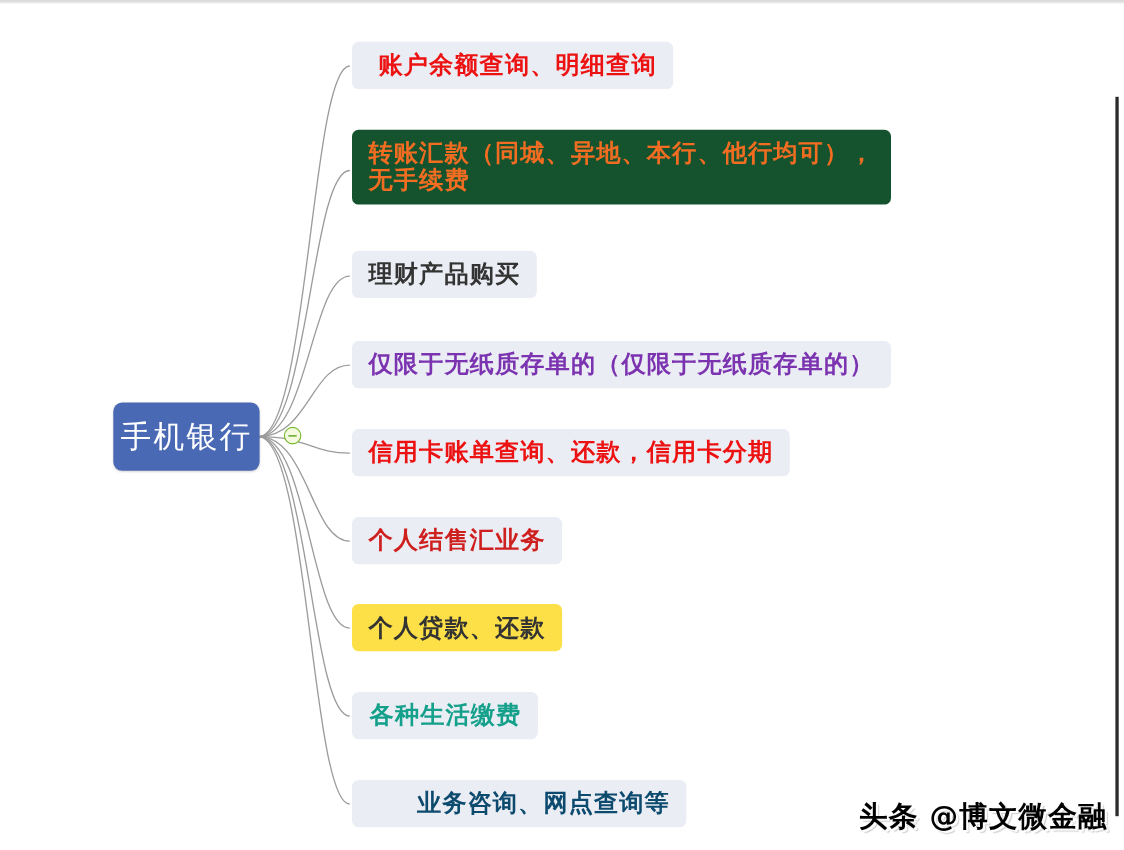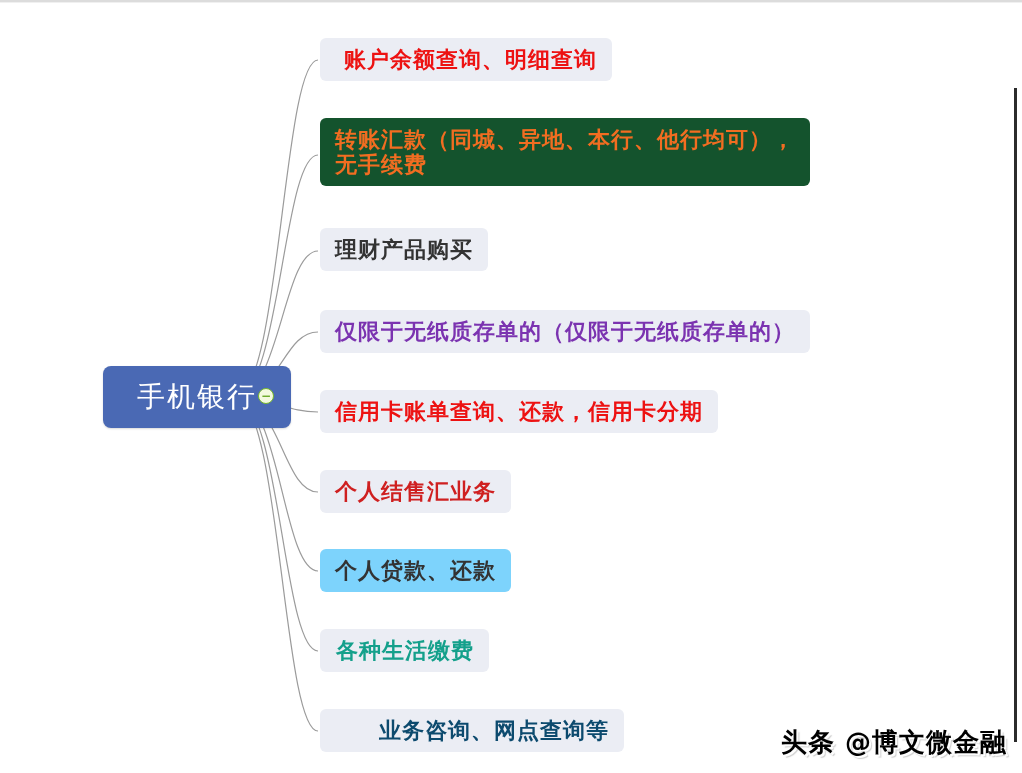--- a/index.html
+++ b/index.html
@@ -8,21 +8,21 @@
     background:#ffffff;
     font-family:"DejaVu Sans","Liberation Sans",sans-serif;
   }
   .top-divider{
     position:absolute;left:0;top:0;width:1022px;height:2px;
     background:#dcdcdc;border-bottom:1px solid #f0f0f0;
   }
   svg.connectors{position:absolute;left:0;top:0;width:1022px;height:773px;z-index:1;}
   svg.connectors path{fill:none;stroke-width:1.2px;}
   .root-node{
-    position:absolute;left:103px;top:366px;width:188px;height:62px;z-index:2;
+    position:absolute;left:103px;top:366px;width:133px;height:62px;z-index:2;
     border-radius:8px;display:flex;align-items:center;justify-content:center;
     cursor:pointer;box-shadow:0 1px 2px rgba(0,0,0,0.15);
   }
   .root-node .label{font-size:28px;letter-spacing:2px;}
   .collapse-icon{
     position:absolute;left:258px;top:388px;width:14px;height:14px;z-index:3;
     border:1px solid #76b82a;border-radius:50%;background:#f3fadf;
     color:#6aaa28;font-size:12px;line-height:12px;font-weight:bold;
     display:flex;align-items:center;justify-content:center;cursor:pointer;
   }
@@ -95,21 +95,21 @@
 </div>
 
 <div class="branch b5" style="background-color: rgb(235, 237, 244); text-align: right;">
   <span class="label" style="color: rgb(237, 18, 18);">信用卡账单查询、还款，信用卡分期</span>
 </div>
 
 <div class="branch b6" style="background-color: rgb(235, 237, 244);">
   <span class="label" style="color: rgb(207, 32, 32);">个人结售汇业务</span>
 </div>
 
-<div class="branch b7" style="background-color: #7dd3fc; font-family: Liberation Serif, serif;">
+<div class="branch b7" style="background-color: #fde047; font-family: Liberation Serif, serif;">
   <span class="label" style="color: rgb(51, 51, 51);">个人贷款、还款</span>
 </div>
 
 <div class="branch b8" style="background-color: rgb(235, 237, 244); padding-left: 16px;">
   <span class="label" style="color: rgb(20, 160, 139);">各种生活缴费</span>
 </div>
 
 <div class="branch b9" style="background-color: rgb(235, 237, 244);">
   <span class="label" style="color: #0c4a6e; margin-left: 44px;">业务咨询、网点查询等</span>
 </div>

